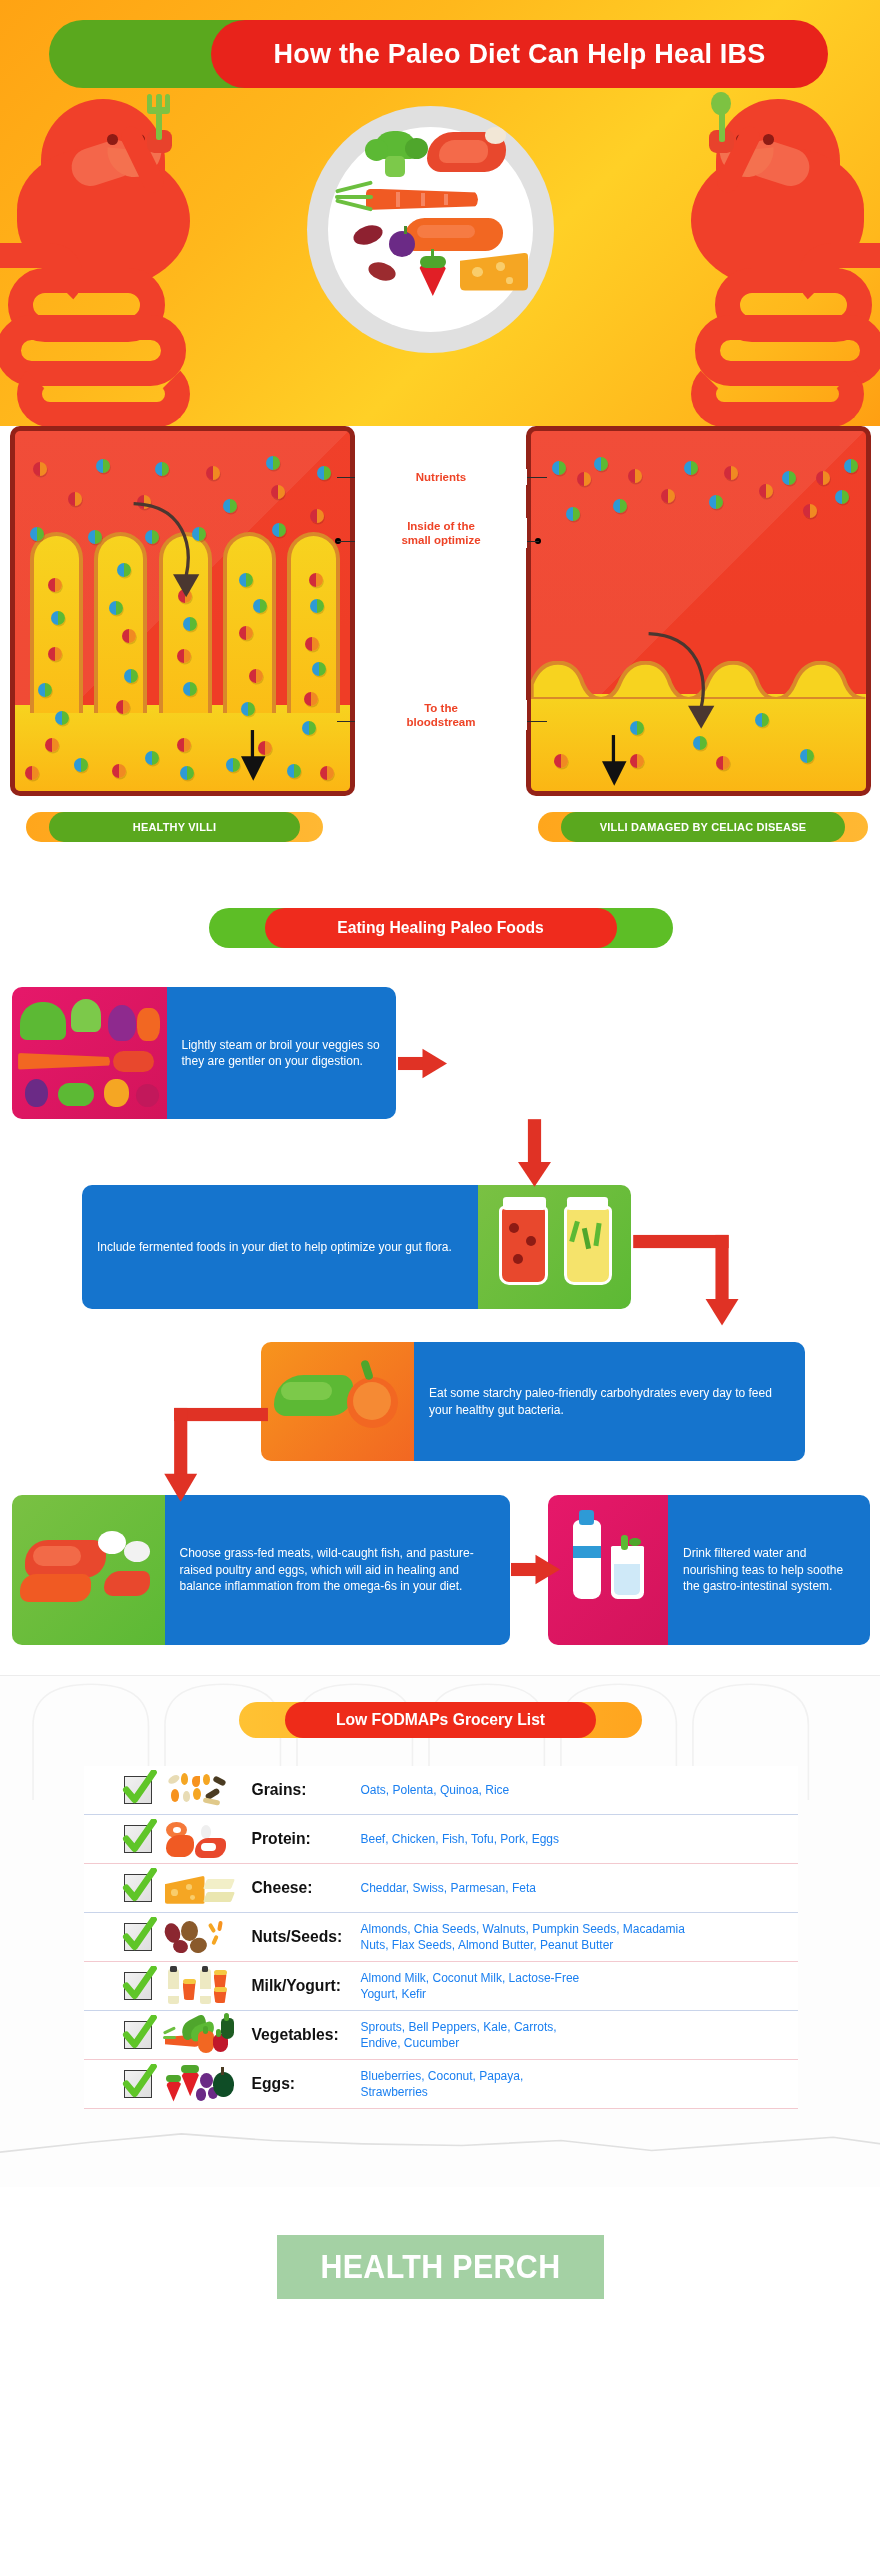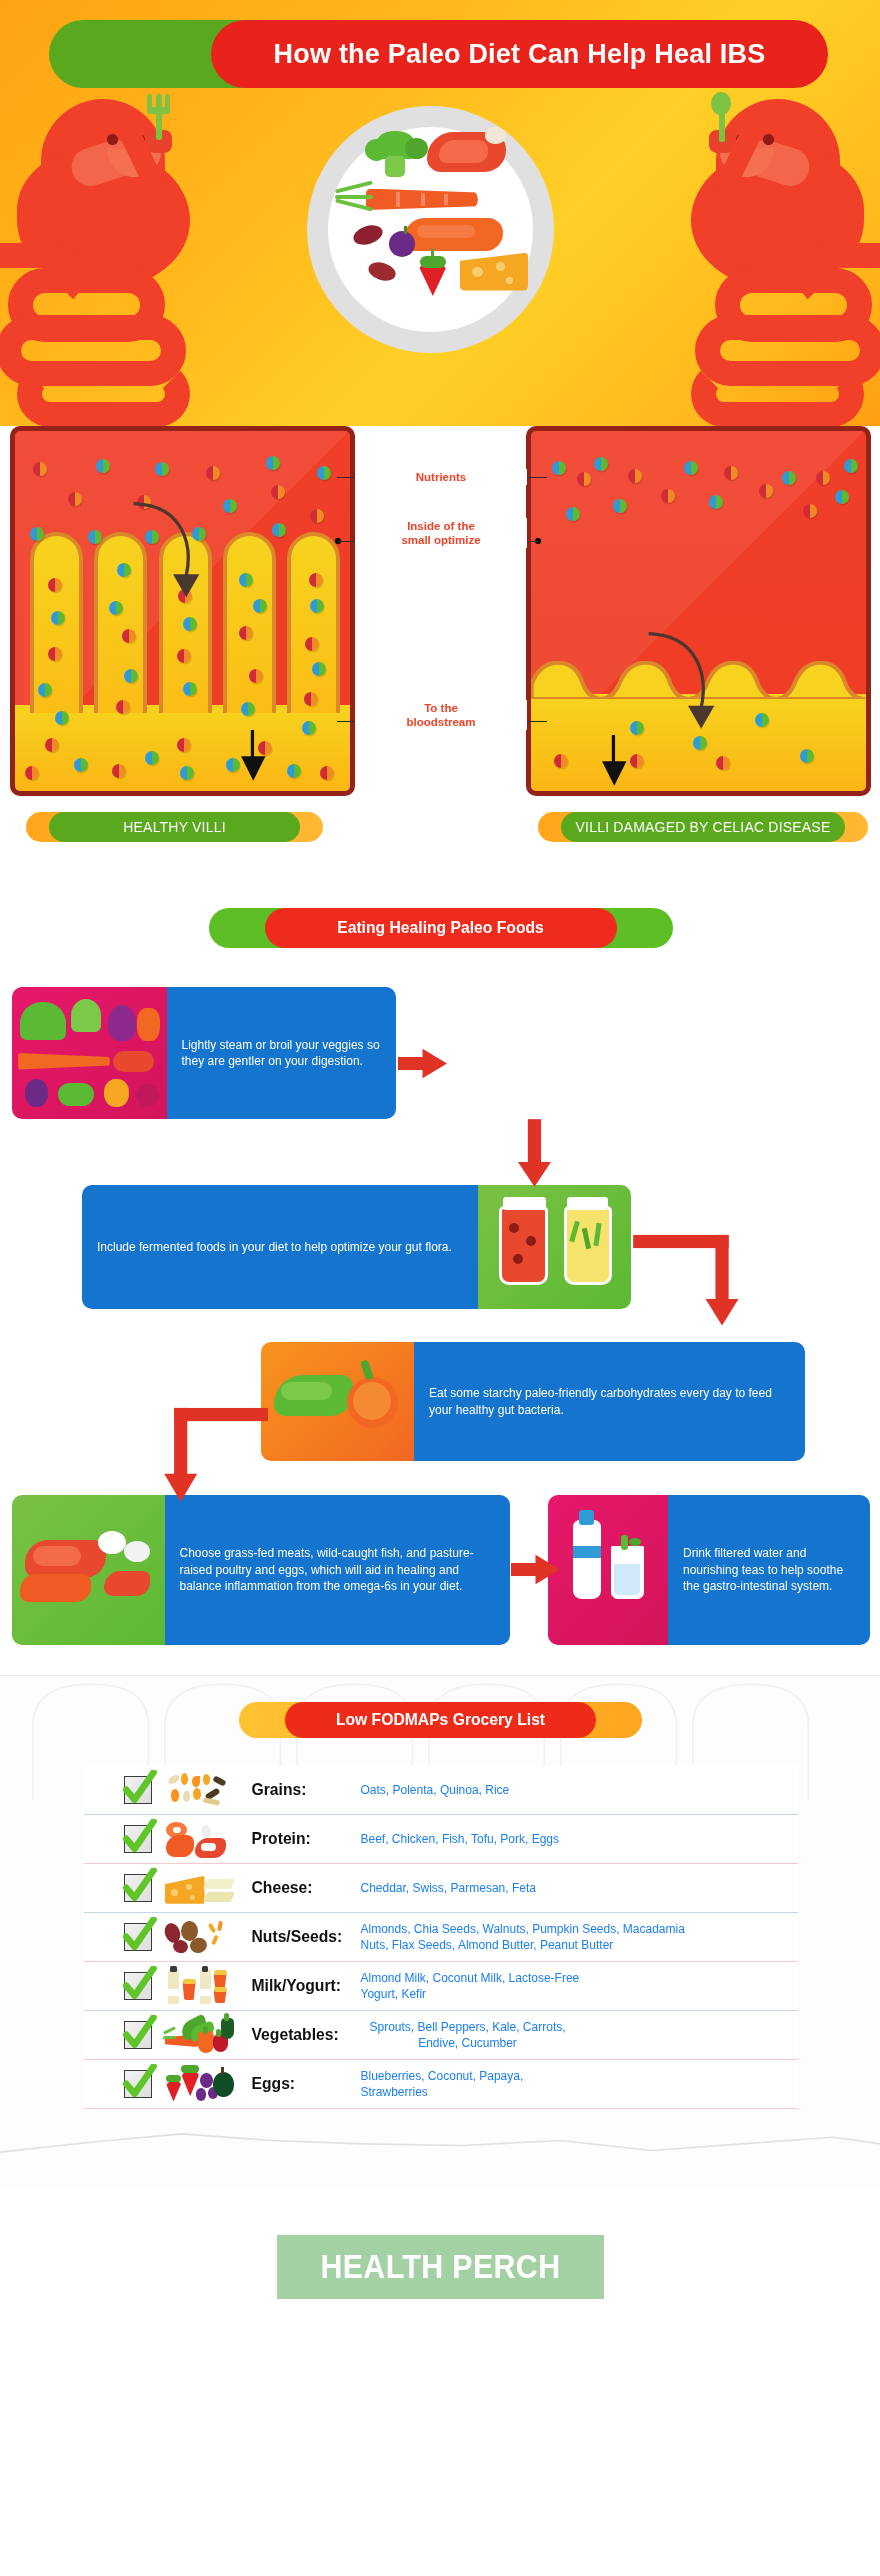--- a/index.html
+++ b/index.html
@@ -130,21 +130,21 @@
     background: linear-gradient(90deg,#ffa61c,#ffb833);
     display: flex; align-items: center; justify-content: center;
   }
   .villi-banner .inner {
     position: absolute; left: 23px; right: 23px; top: 0; bottom: 0;
     background: #5aa81e; border-radius: 15px;
     display: flex; align-items: center; justify-content: center;
   }
   .villi-banner span {
     position: relative; z-index: 2;
-    color: #fff; font-weight: normal; font-size: 14px; letter-spacing: 0.2px;
+    color: #fff; font-weight: bold; font-size: 11px; letter-spacing: 0.2px;
   }
 
   
   .flow-section { position: relative; padding-bottom: 8.2px; }
   .flow-banner {
     position: relative;
     margin: 20px auto 0;
     width: 464px; height: 40px;
     background: #5dbe26; border-radius: 20px;
     display: flex; align-items: center; justify-content: center;
@@ -974,21 +974,21 @@
           <div style="position:absolute;left:15px;top:3.3px;width:28px;height:16.5px;background:#4fa62c;border-radius:15px 5px 15px 5px;transform:rotate(-28deg);"></div>
           <div style="position:absolute;left:25px;top:8.2px;width:25px;height:15px;background:#5cb934;border-radius:13px 5px 13px 5px;transform:rotate(-18deg);"></div>
           <div style="position:absolute;left:33px;top:15px;width:16.5px;height:21.4px;background:#f26722;border-radius:6.6px 6.6px 10px 10px;"></div>
           <div style="position:absolute;left:38px;top:10px;width:5px;height:8.2px;background:#4fa62c;border-radius:2.5px;"></div>
           <div style="position:absolute;left:48px;top:18px;width:15px;height:18px;background:#c0172b;border-radius:6.6px 6.6px 8.2px 8.2px;"></div>
           <div style="position:absolute;left:51px;top:13px;width:5px;height:8.2px;background:#4fa62c;border-radius:2.5px;"></div>
           <div style="position:absolute;left:56px;top:1.6px;width:13px;height:21.4px;background:#1d5c22;border-radius:5.8px 5.8px 8.2px 8.2px;"></div>
           <div style="position:absolute;left:59px;top:-3.3px;width:5px;height:8.2px;background:#4fa62c;border-radius:2.5px;"></div>
         </div>
         <div class="rlabel">Vegetables:</div>
-        <div class="ritems" style="max-width:214px;text-align:center;">Sprouts, Bell Peppers, Kale, Carrots, Endive, Cucumber</div>
+        <div class="ritems" style="max-width:214px;">Sprouts, Bell Peppers, Kale, Carrots, Endive, Cucumber</div>
       </div>
 
       <div class="grow">
         <div class="chk">
           <svg width="35" height="38" viewBox="0 0 42 46">
               <path d="M5 24 L15 36 L38 3" stroke="#5fc528" stroke-width="8" fill="none" stroke-linecap="round" stroke-linejoin="round"></path>
             </svg>
         </div>
         <div class="ricon">
           <div style="position:absolute;left:0px;top:15px;width:18px;height:21.4px;background:#e11f26;border-radius:50% 50% 46% 46%;clip-path:polygon(0 0,100% 0,50% 100%);"></div>

